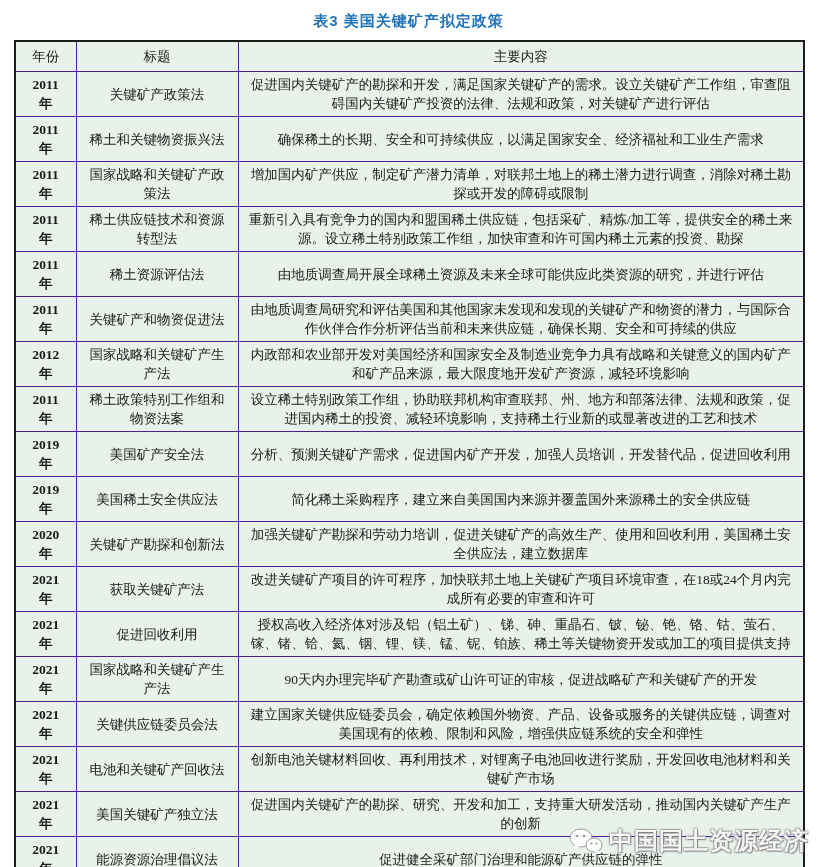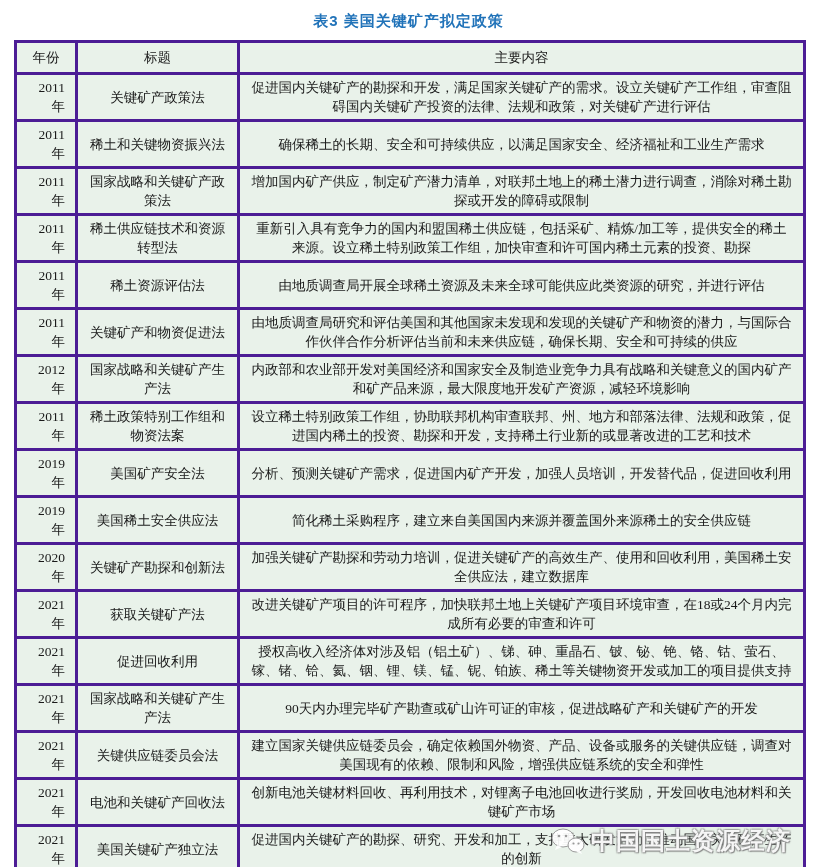--- a/index.html
+++ b/index.html
@@ -30,39 +30,39 @@
     width: 789px;
     table-layout: fixed;
     background: #e9f2ea;
     border: 2px solid #1c1c1c;
   }
   table.policy-table col.col-year { width: 61px; }
   table.policy-table col.col-title { width: 162px; }
   table.policy-table col.col-content { width: 566px; }
   table.policy-table th,
   table.policy-table td {
-    border: 3px solid #4c1d95;
+    border: 1px solid #4c1d95;
     font-size: 13.5px;
     line-height: 19px;
     color: #1a1a1a;
     padding: 3px 10px;
     vertical-align: middle;
     word-break: break-all;
   }
   table.policy-table th {
     font-weight: normal;
     text-align: center;
     height: 23px;
   }
-  td.year-cell { text-align: right; padding-left: 2px; padding-right: 2px; }
+  td.year-cell { text-align: center; padding-left: 2px; padding-right: 2px; font-weight: bold; }
   td.title-cell { text-align: center; }
   td.content-cell { text-align: center; padding-left: 7px; }
   .watermark {
     position: absolute;
-    right: 26px;
+    right: 8px;
     bottom: 10px;
     display: flex;
     align-items: center;
     gap: 6px;
     pointer-events: none;
   }
   .watermark .wm-text {
     font-family: "Liberation Sans", "DejaVu Sans", sans-serif;
     font-size: 24px;
     font-weight: bold;
@@ -132,21 +132,21 @@
 
   <tr>
     <td class="year-cell">2012年</td>
     <td class="title-cell">国家战略和关键矿产生产法</td>
     <td class="content-cell">内政部和农业部开发对美国经济和国家安全及制造业竞争力具有战略和关键意义的国内矿产和矿产品来源，最大限度地开发矿产资源，减轻环境影响</td>
   </tr>
 
   <tr>
     <td class="year-cell">2011年</td>
     <td class="title-cell">稀土政策特别工作组和物资法案</td>
-    <td class="content-cell">设立稀土特别政策工作组，协助联邦机构审查联邦、州、地方和部落法律、法规和政策，促进国内稀土的投资、勘探和开发，支持稀土行业新的或显著改进的工艺和技术</td>
+    <td class="content-cell">设立稀土特别政策工作组，协助联邦机构审查联邦、州、地方和部落法律、法规和政策，促进国内稀土的投资、减轻环境影响，支持稀土行业新的或显著改进的工艺和技术</td>
   </tr>
 
   <tr>
     <td class="year-cell">2019年</td>
     <td class="title-cell">美国矿产安全法</td>
     <td class="content-cell">分析、预测关键矿产需求，促进国内矿产开发，加强人员培训，开发替代品，促进回收利用</td>
   </tr>
 
   <tr>
     <td class="year-cell">2019年</td>

